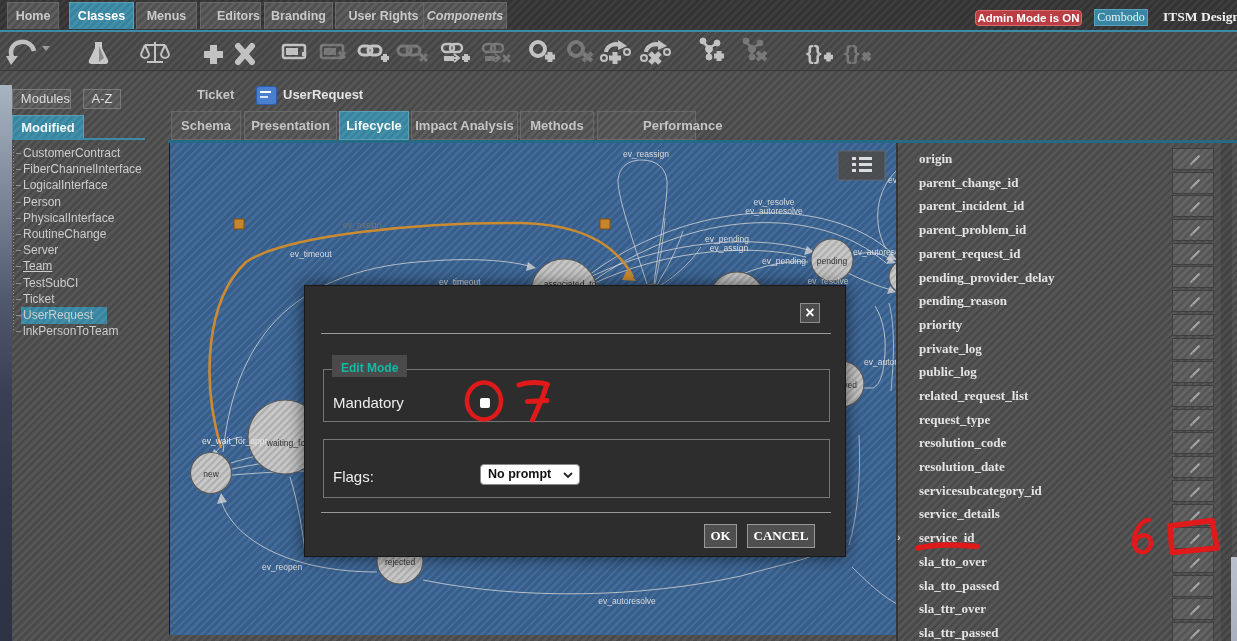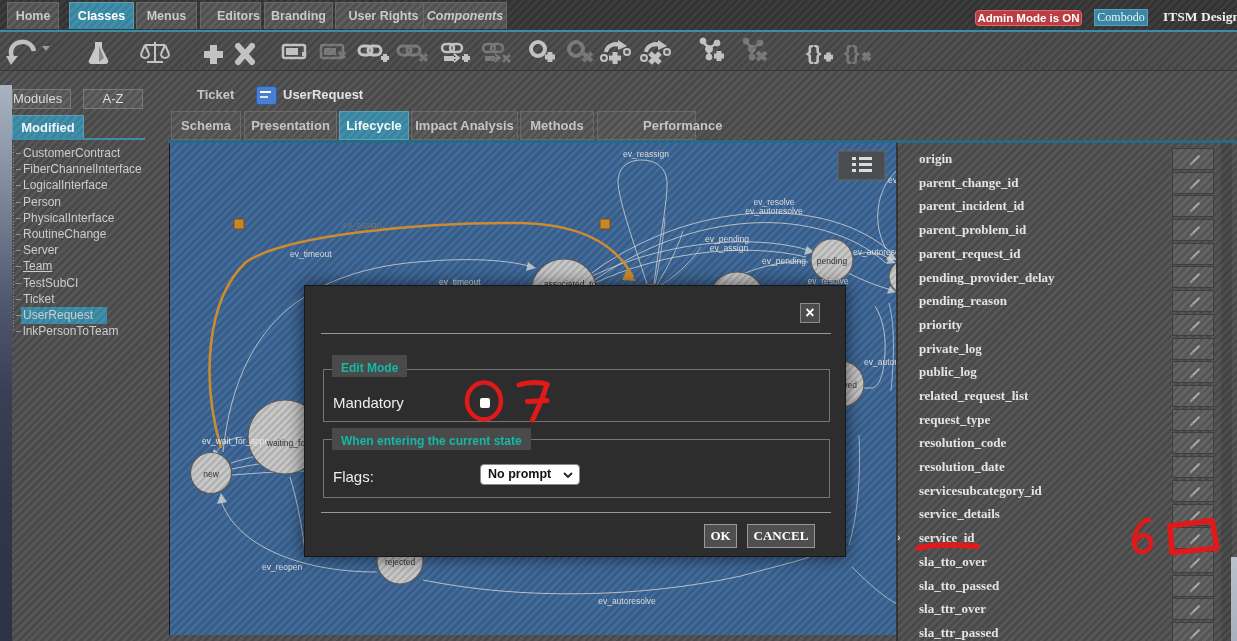--- a/index.html
+++ b/index.html
@@ -156,22 +156,22 @@
       <text x="806" y="28" font-family="Liberation Sans" font-weight="bold" font-size="20" fill="#c2c2c2">{}</text>
       <path d="M824 25 L833 25 M828.5 20.5 L828.5 29.5" stroke="#c2c2c2" stroke-width="4.5"></path>
     </g>
 <g opacity="0.38">
       <text x="844" y="28" font-family="Liberation Sans" font-weight="bold" font-size="20" fill="#c2c2c2">{}</text>
       <path d="M863 21 L870 28 M870 21 L863 28" stroke="#c2c2c2" stroke-width="4"></path>
     </g>
 </svg>
 
 <div class="abs tx-btn" style="left:12px;top:89px;width:59px;height:20px;border:1px solid #7a7a7a;
-  box-sizing:border-box;color:#ddd;font-size:13px;text-align:left;line-height:18px;">Modules</div>
-<div class="abs tx-btn" style="left:83px;top:89px;width:60px;height:20px;border:1px solid #7a7a7a;
+  box-sizing:border-box;color:#ddd;font-size:13px;text-align:right;line-height:18px;">Modules</div>
+<div class="abs tx-btn" style="left:83px;top:89px;width:38px;height:20px;border:1px solid #7a7a7a;
   box-sizing:border-box;color:#ddd;font-size:13px;text-align:center;line-height:18px;">A-Z</div>
 <div class="abs tx-teal" style="left:12px;top:115px;width:72px;height:23px;color:#eef6f9;font-weight:bold;
   font-size:13px;line-height:23px;text-align:center;border:1px solid #5da0b5;border-bottom:none;box-sizing:border-box;">Modified</div>
 <div class="abs" style="left:12px;top:138px;width:133px;height:2px;background:#3c8ca8;"></div>
 <div class="abs" style="left:13px;top:146px;width:1px;height:186px;background:repeating-linear-gradient(#909090 0 1px,transparent 1px 3px);"></div>
 <div class="abs tdash" style="top:153px;"></div>
 <div class="abs titem" style="top:145px;">CustomerContract</div>
 <div class="abs tdash" style="top:169px;"></div>
 <div class="abs titem" style="top:161px;">FiberChannelInterface</div>
 <div class="abs tdash" style="top:185px;"></div>
@@ -393,21 +393,20 @@
 
 <div class="abs" id="modal">
   <div style="position:absolute;left:495px;top:17px;width:20px;height:20px;background:#4c4c4c;border:1px solid #8c8c8c;box-sizing:border-box;color:#fff;font-size:16px;font-weight:bold;text-align:center;line-height:17px;">×</div>
   <div style="position:absolute;left:16px;top:47px;width:510px;height:1px;background:#989898;"></div>
   <div class="fs" style="top:83px;height:53px;"></div>
   <div class="leg" style="left:27px;top:69px;">Edit Mode</div>
   <div style="position:absolute;left:28px;top:108px;font-size:15px;color:#ededed;">Mandatory</div>
   <div style="position:absolute;left:175px;top:112px;width:10px;height:10px;background:#ffffff;border-radius:2px;"></div>
 
   <div class="fs" style="top:153px;height:59px;"></div>
-  <div class="leg" style="left:27px;top:142px;">When entering the current state</div>
   <div style="position:absolute;left:28px;top:182px;font-size:15px;color:#ededed;">Flags:</div>
   <div style="position:absolute;left:175px;top:178px;width:100px;height:21px;background:#fff;border:1px solid #8a8a8a;
     border-radius:4px;box-sizing:border-box;color:#111;font-size:12.5px;font-weight:bold;line-height:19px;">
     <span style="margin-left:7px;">No prompt</span>
     <svg style="position:absolute;right:6px;top:6px;" width="10" height="8" viewBox="0 0 10 8">
         <path d="M1 2 L5 6 L9 2" stroke="#222" stroke-width="1.8" fill="none"></path>
       </svg>
   </div>
   <div style="position:absolute;left:16px;top:226px;width:510px;height:1px;background:#989898;"></div>
   <div class="mbtn" style="left:399px;width:33px;">OK</div>

